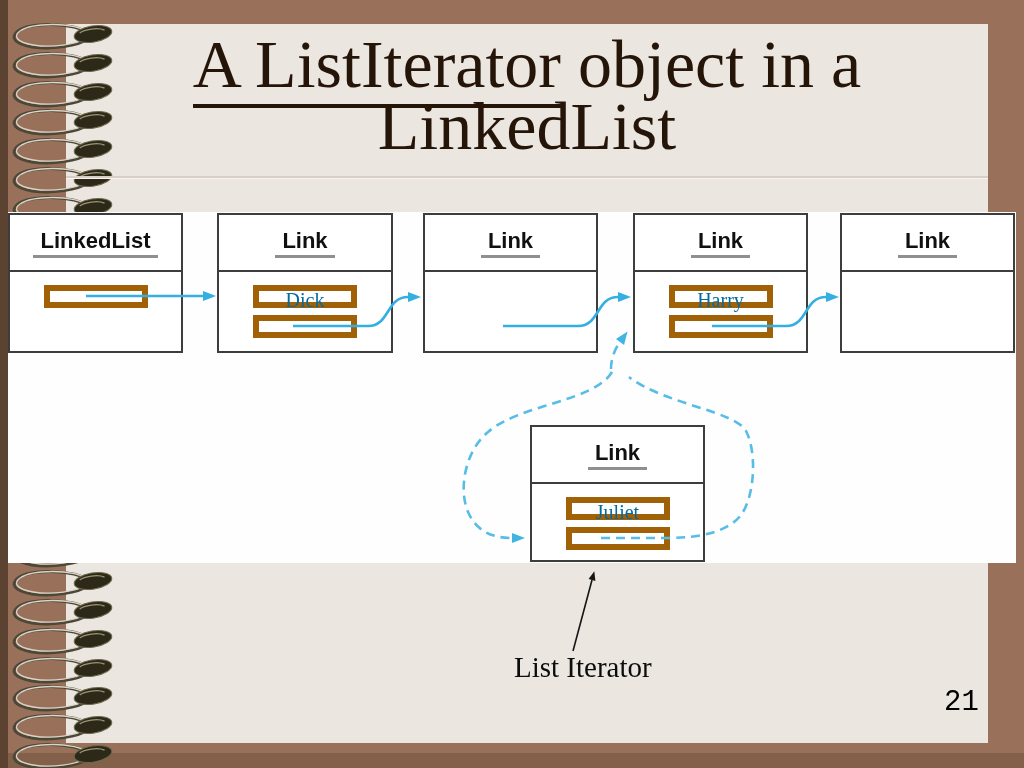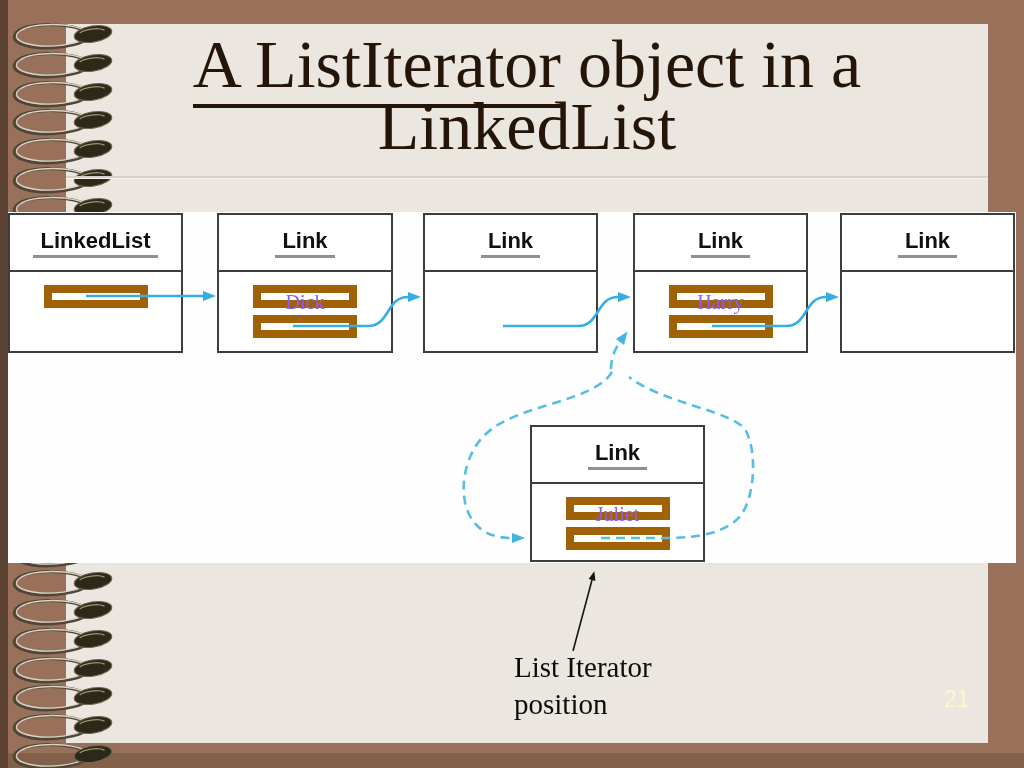--- a/index.html
+++ b/index.html
@@ -37,34 +37,34 @@
     height:55px;border-bottom:2px solid #3d3d3d;
     display:flex;align-items:center;justify-content:center;box-sizing:content-box;
   }
   .ubox .t span{
     font-family:"Liberation Sans",sans-serif;font-weight:bold;font-size:22px;
     color:#101010;border-bottom:3px solid #8f8f8f;padding:0 7px 1px 7px;
   }
   .ubox .b{position:relative;height:79px;}
   .fld{
     position:absolute;left:50%;transform:translateX(-50%);
-    width:104px;height:23px;box-sizing:border-box;border:8px solid #a16207;
+    width:104px;height:23px;box-sizing:border-box;border:6px solid #a16207;
     background:#fff;text-align:center;
-    font-family:"Liberation Serif",serif;font-size:20px;line-height:19px;color:#8b5cf6;
+    font-family:"Liberation Serif",serif;font-size:20px;line-height:19px;color:#0369a1;
   }
   .f1{top:13px;}
   .f2{top:43px;}
   .overlay{position:absolute;left:0;top:0;z-index:5;pointer-events:none;}
   .caption{
     position:absolute;left:514px;top:649px;z-index:4;
     font-family:"Liberation Serif",serif;font-size:29px;line-height:37px;color:#0c0c0c;
   }
   .page-number{
     position:absolute;left:944px;top:686px;width:40px;z-index:4;
-    font-family:Liberation Sans, sans-serif;font-size:23px;color:#fef9c3;
+    font-family:Liberation Mono, monospace;font-size:29px;color:#000000;
   }
 </style>
 </head>
 <body>
 
 <div class="left-strip"></div>
 <div class="bottom-strip"></div>
 
 <div class="slide"></div>
 
@@ -190,16 +190,15 @@
     <path d="M612,372 C594,402 520,404 488,432 C464,452 458,492 469,514 C477,531 492,538 512,538" marker-end="url(#mD)"></path>
     <path d="M601,538 H666 C700,538 728,532 741,515 C755,496 757,452 746,431 C735,411 664,404 629,377"></path>
     <path d="M611,369 C611,358 615,349 620,342" marker-end="url(#mD)"></path>
   </g>
 
   <path d="M573,651 L592,580" stroke="#151515" stroke-width="1.6" fill="none" marker-end="url(#mK)"></path>
 </svg>
 
 <div class="caption">
   <div>List Iterator</div>
-  <div>position</div>
 </div>
 
 <div class="page-number">21</div>
 
 </body></html>

